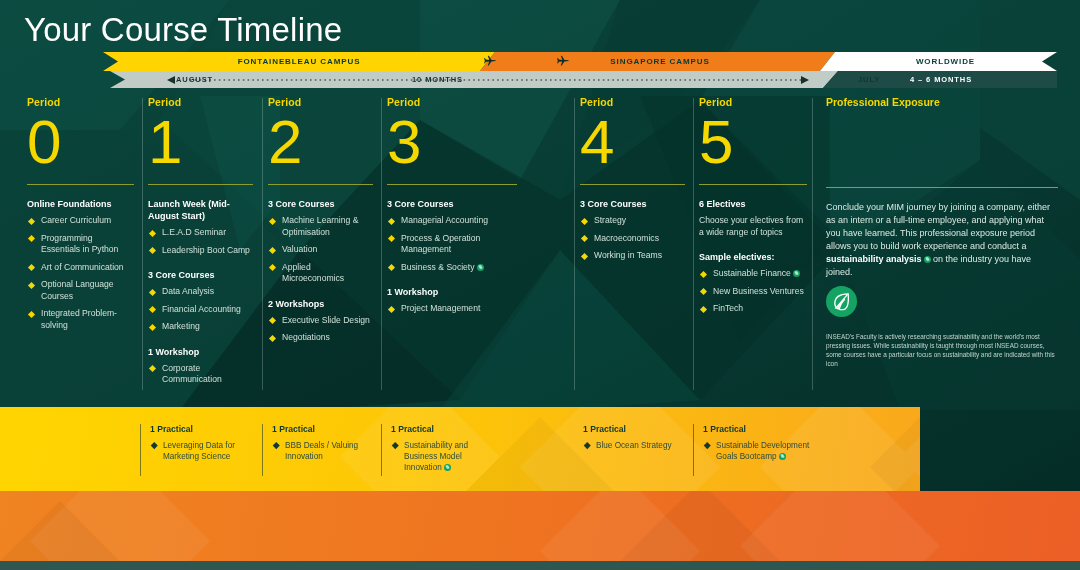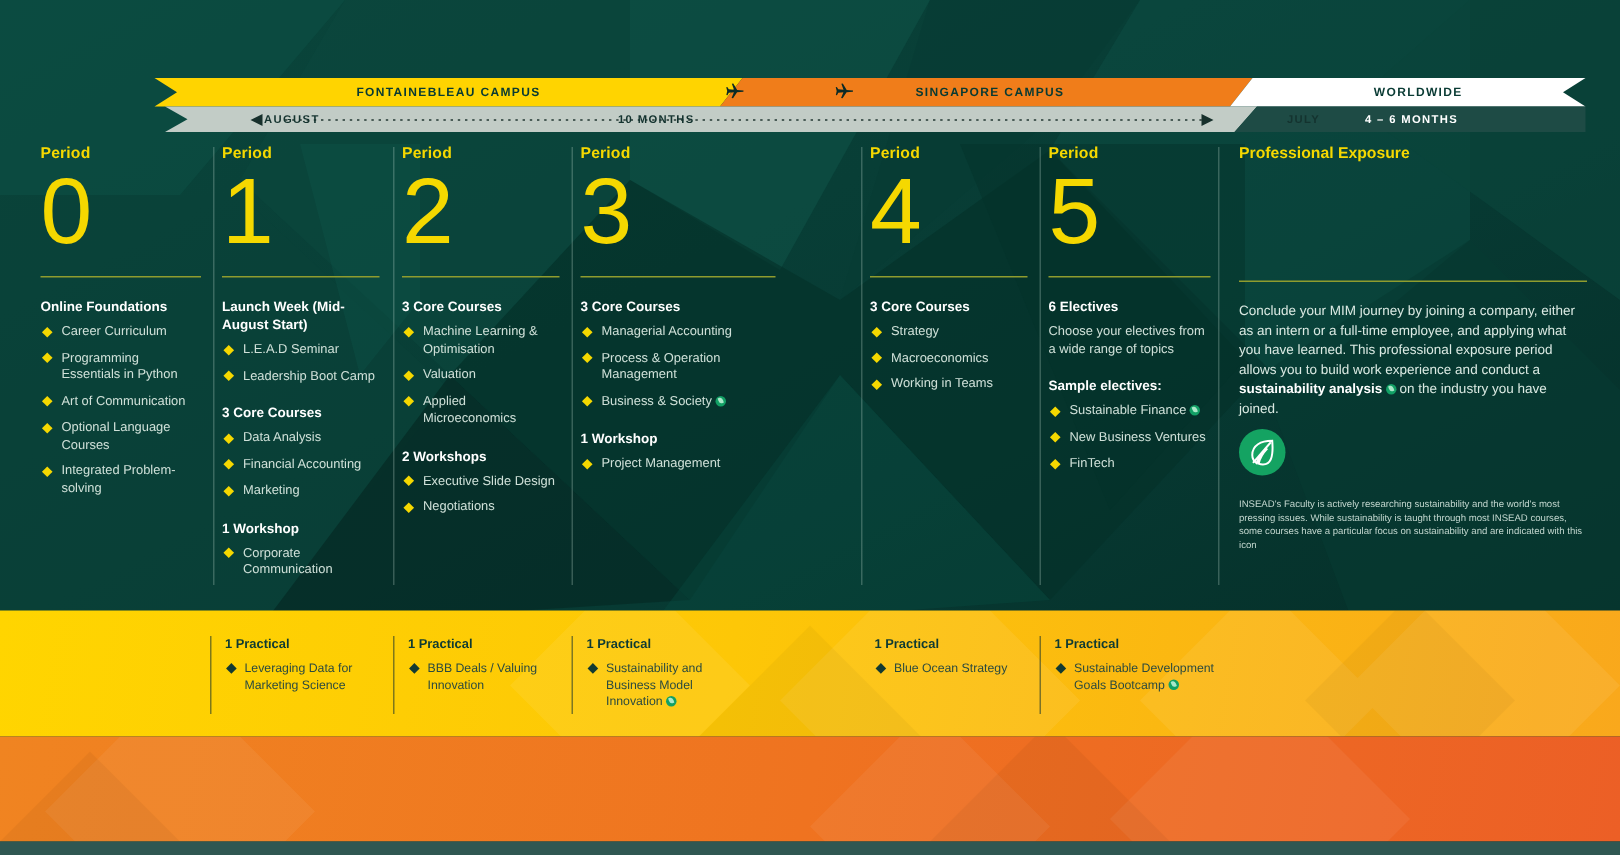--- a/index.html
+++ b/index.html
@@ -100,21 +100,21 @@
     background: #14a362;
   }
   .pe-icon svg { position: absolute; left: 6px; top: 6px; }
   .pe-note {
     position: absolute; left: 0; top: 236px; width: 232px;
     font-size: 6.4px; line-height: 9px; color: #c2d6ce;
   }
 
   
   .band-practical {
-    position: absolute; left: 0; top: 407px; width: 1080px; height: 84px;
+    position: absolute; left: 0; top: 407px; width: 920px; height: 84px;
     background: linear-gradient(100deg, #ffd500 0%, #fdc707 45%, #f9a81c 100%);
     overflow: hidden;
   }
   .band-career {
     position: absolute; left: 0; top: 491px; width: 1080px; height: 70px;
     background: linear-gradient(100deg, #f08421 0%, #ef7320 50%, #ec5f26 100%);
     overflow: hidden;
   }
   .band-foot {
     position: absolute; left: 0; top: 561px; width: 1080px; height: 9px;
@@ -165,20 +165,21 @@
       <polygon points="0,130 160,130 300,260 180,410 0,410" fill="#0a433a" opacity=".45"></polygon>
       <polygon points="300,250 460,400 300,410 180,410" fill="#052b25" opacity=".75"></polygon>
       <polygon points="420,120 560,200 700,100 840,250 700,400 560,250 460,400 300,250" fill="#04312a" opacity=".65"></polygon>
       <polygon points="840,250 980,160 1080,260 1080,410 900,410" fill="#063a32" opacity=".6"></polygon>
       <polygon points="560,250 700,400 560,410 440,410" fill="#0a4c41" opacity=".35"></polygon>
       <polygon points="200,96 280,96 280,200 240,250" fill="#0d564a" opacity=".35"></polygon>
       <polygon points="640,96 830,96 830,240 740,340" fill="#04312a" opacity=".5"></polygon>
     </svg>
   </div>
 
+  <div class="title">Your Course Timeline</div>
 
   <div class="timeline">
     <svg width="1080" height="36" viewBox="0 0 1080 36">
 
       <polygon points="103,0 495,0 480,19 103,19 118,9.5" fill="#ffd400"></polygon>
       <polygon points="495,0 835,0 820,19 480,19" fill="#f07d1a"></polygon>
       <polygon points="835,0 1057,0 1042,9.5 1057,19 820,19" fill="#ffffff"></polygon>
 
       <polygon points="110,19 838,19 823,36 110,36 125,27.5" fill="#c2ccc6"></polygon>
       <polygon points="838,19 1057,19 1057,36 823,36" fill="#1e4b45"></polygon>

